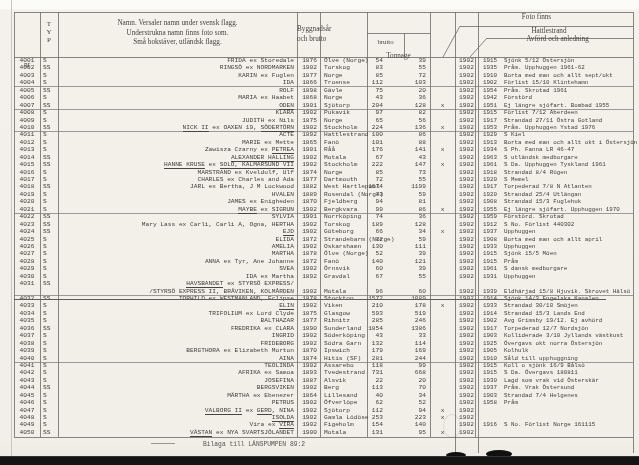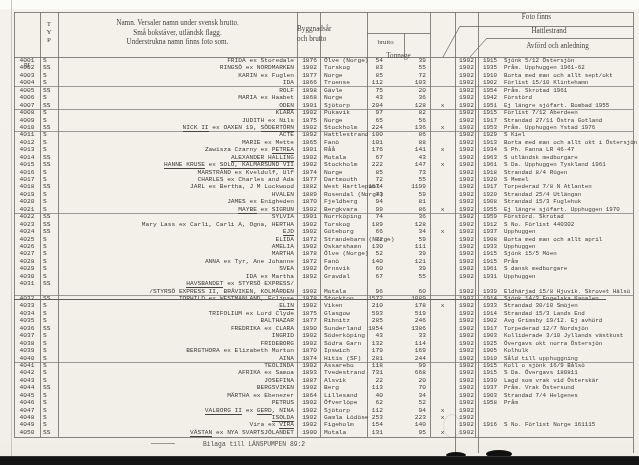--- a/index.html
+++ b/index.html
@@ -14,21 +14,21 @@
   
   .hserif{font-family:"Liberation Serif","DejaVu Serif",serif;color:#474540;}
   .hdr-name{left:58px;top:19px;width:239px;text-align:center;font-size:7.2px;line-height:9.5px;}
   .hdr-nr{left:14px;top:28px;width:26px;text-align:center;font-size:7.5px;margin-top:32px;}
   .hdr-typ{left:40px;top:20px;width:18px;text-align:center;font-size:7px;line-height:8px;}
   .hdr-built{left:297px;top:25px;width:70px;text-align:left;font-size:7.2px;line-height:9.5px;}
   .hdr-tonnage{left:367px;top:16px;width:63px;text-align:center;font-size:7.2px;margin-top:36px;}
   .hdr-brutto{left:367px;top:38px;width:37px;text-align:center;font-size:6.8px;}
   .hdr-foto{left:440px;top:13px;width:193px;text-align:center;font-size:7.2px;}
   .hdr-inreg{left:465px;top:26.5px;width:168px;text-align:center;font-size:7.2px;}
-  .hdr-avford{left:482px;top:42px;width:151px;text-align:center;font-size:7.2px;font-family:Liberation Serif, serif;}
+  .hdr-avford{left:482px;top:35px;width:151px;text-align:center;font-size:7.2px;font-family:Liberation Serif, serif;}
   
   #rows{position:absolute;left:14px;top:57px;width:619px;}
   .row{
     display:grid;height:7.45px;position:relative;
     grid-template-columns:26px 18px 239px 23px 47px 20px 43px 25px 23px 155px;
     font-size:6.2px;line-height:7.45px;white-space:pre;
   }
   .row.tall{height:14.9px;}
   .row.tall .cell{align-self:end;}
   .row.tall .c-nr,.row.tall .c-typ{align-self:start;}
@@ -99,23 +99,23 @@
     </g>
   </svg>
 
   <div class="abs hserif hdr-nr">nr</div>
   <div class="abs hserif hdr-typ">
     <div>T</div>
     <div>Y</div>
     <div>P</div>
   </div>
   <div class="abs hserif hdr-name">
-    <div>Namn. Versaler namn under svensk brutto.</div>
+    <div>Namn. Versaler namn under svensk flagg.</div>
+    <div>Understrukna namn finns foto som.</div>
     <div>Små bokstäver, utländsk flagg.</div>
-    <div>Understrukna namn finns foto som.</div>
   </div>
   <div class="abs hserif hdr-built">
     <div>Byggnadsår</div>
     <div>och brutto</div>
   </div>
   <div class="abs hserif hdr-tonnage">Tonnage</div>
   <div class="abs hserif hdr-brutto">brutto</div>
   <div class="abs hserif hdr-foto">Foto finns</div>
   <div class="abs hserif hdr-inreg">Hattlestrand</div>
   <div class="abs hserif hdr-avford">Avförd och anledning</div>

